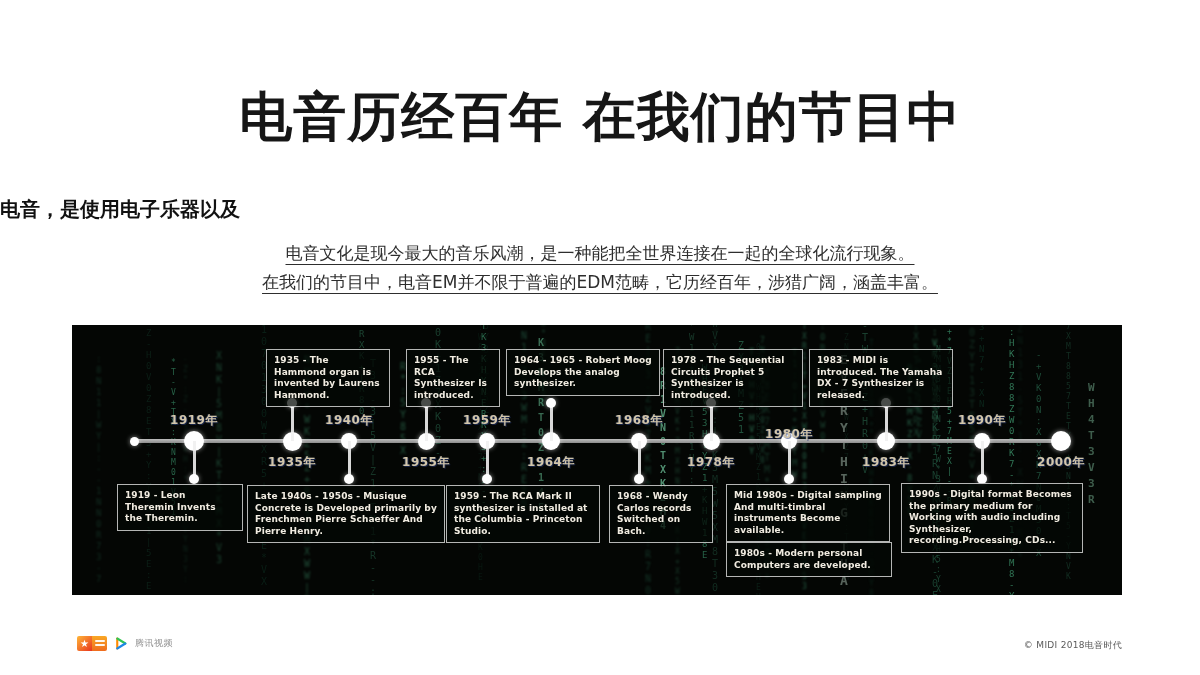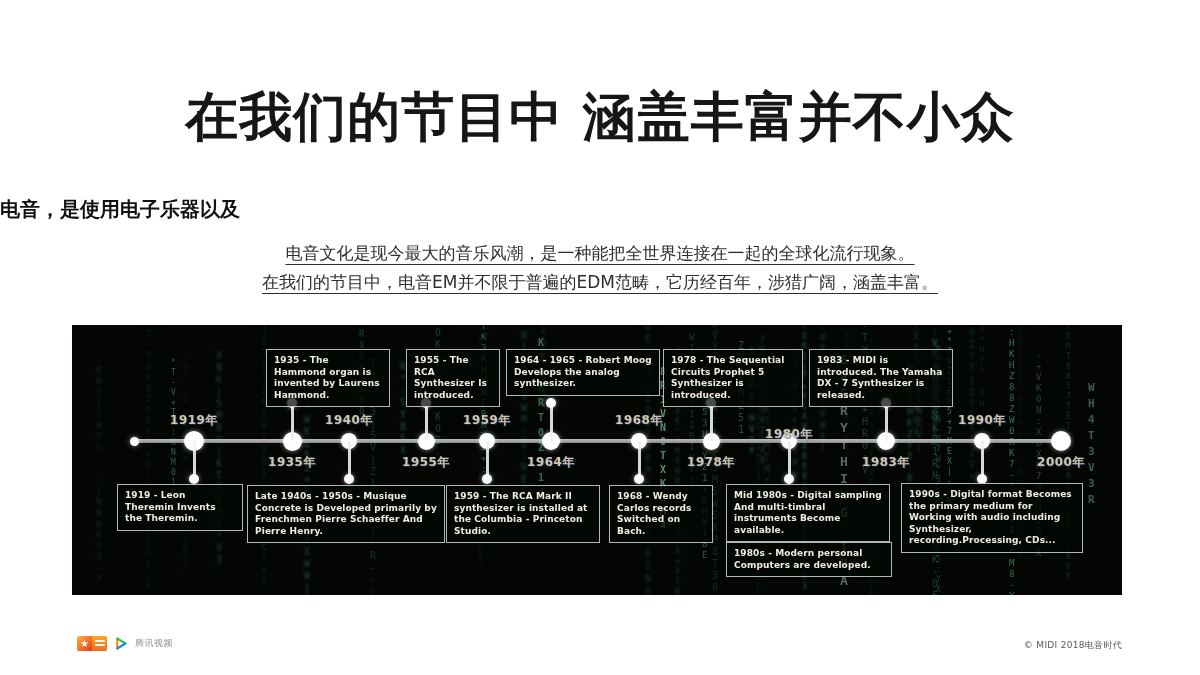--- a/index.html
+++ b/index.html
@@ -71,21 +71,21 @@
   .platform-label{font-size:9px;color:#8f8f8f;letter-spacing:0.5px;}
   .copyright{
     position:absolute;right:78px;top:639px;font-size:9px;color:#5a5a5a;letter-spacing:0.3px;
   }
 </style>
 </head>
 <body>
 
 <div class="slide">
 
-  <h1 class="title">在我们的节目中 涵盖丰富并不小众</h1>
+  <h1 class="title">电音历经百年 在我们的节目中</h1>
 
   <div class="subtitle">电音，是使用电子乐器以及</div>
 
   <div class="intro">
     <div><span>电音文化是现今最大的音乐风潮，是一种能把全世界连接在一起的全球化流行现象。</span></div>
     <div><span>在我们的节目中，电音EM并不限于普遍的EDM范畴，它历经百年，涉猎广阔，涵盖丰富。</span></div>
   </div>
 
   <div class="panel">
     <div id="matrix-bg">

